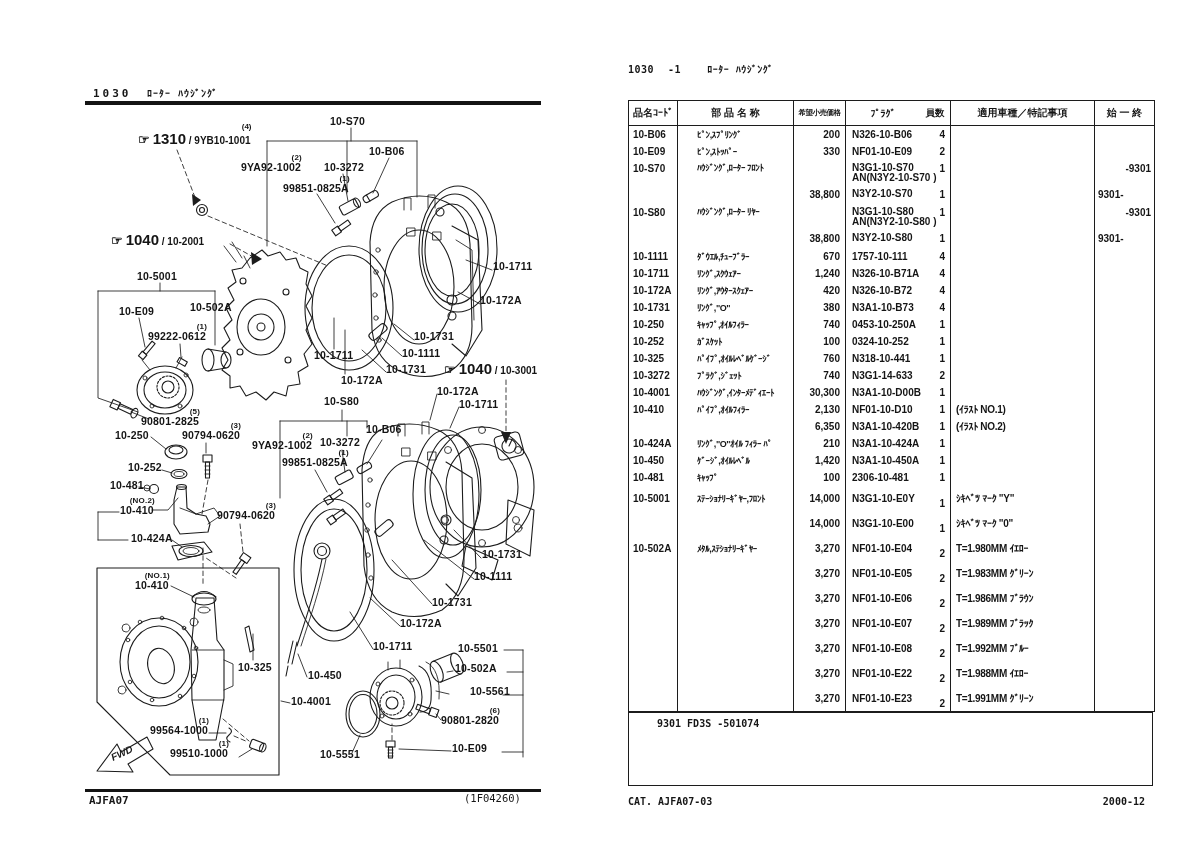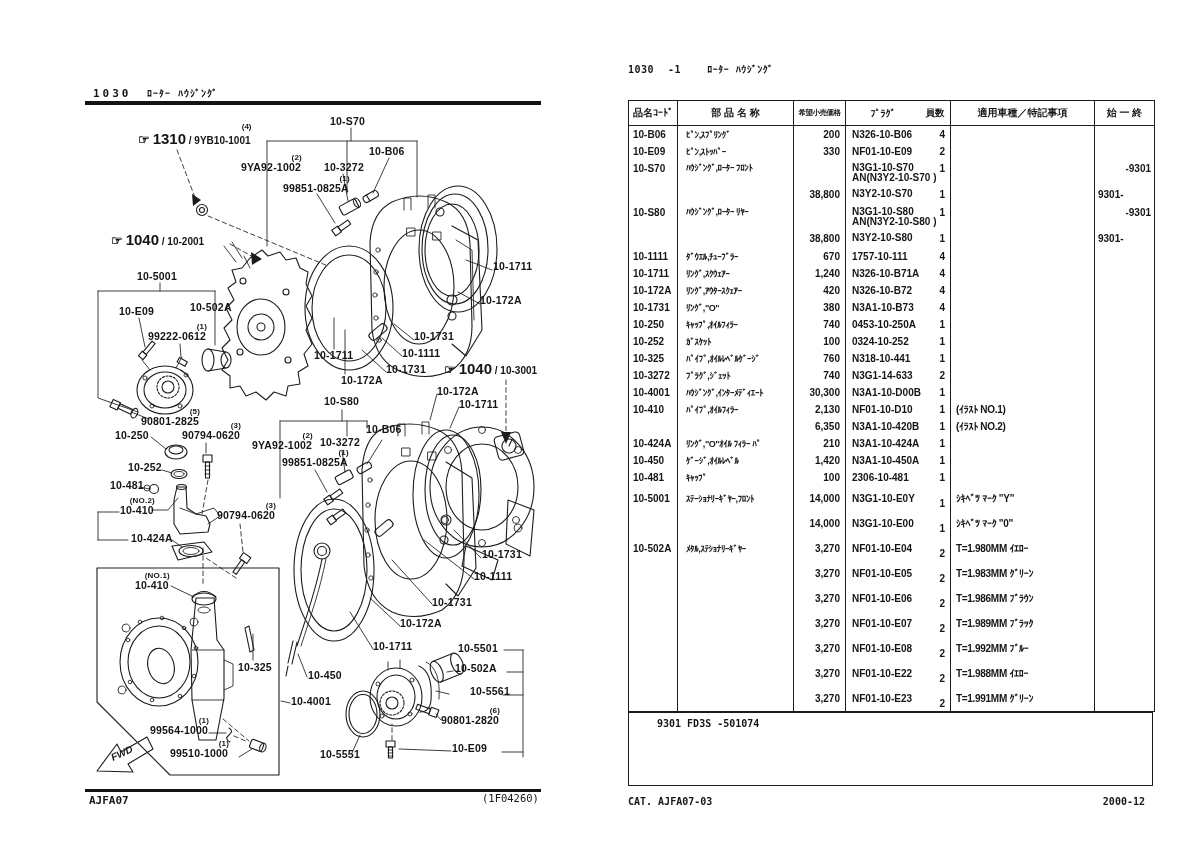--- a/index.html
+++ b/index.html
@@ -6,21 +6,21 @@
   body{width:1200px;height:848px;background:#ffffff;position:relative;overflow:hidden;
        font-family:"Liberation Sans",sans-serif;color:#161616}
   .abs{position:absolute}
 
   
   #lp-header-code{left:93px;top:87px;font:bold 11px "DejaVu Sans Mono",monospace;letter-spacing:3px}
   #lp-header-title{left:147px;top:88px;font:bold 10px "DejaVu Sans Mono",monospace;letter-spacing:1px}
   #lp-header-rule{left:85px;top:101px;width:456px;height:4px;background:#141414}
   #lp-footer-rule{left:85px;top:789px;width:456px;height:3px;background:#141414}
   #lp-footer-left{left:89px;top:794px;font:bold 11px "DejaVu Sans Mono",monospace}
-  #lp-footer-right{left:482px;top:792px;font:10.5px "DejaVu Sans Mono",monospace}
+  #lp-footer-right{left:464px;top:792px;font:10.5px "DejaVu Sans Mono",monospace}
 
   #diagram-svg{left:0;top:0;width:1200px;height:848px;pointer-events:none}
   .ln{stroke:#1c1c1c;fill:none;stroke-width:1.1;stroke-linecap:round;stroke-linejoin:round}
   .thin{stroke-width:0.85}
   .dash{stroke-dasharray:4.5,3.2}
   .fillb{fill:#1c1c1c;stroke:none}
 
   .callout{position:absolute;font:bold 10.5px/1.1 "Liberation Sans",sans-serif;color:#141414;
            white-space:nowrap;letter-spacing:.2px}
   .callout .cnt{position:absolute;top:-8px;right:-1px;font-size:8px}
@@ -34,21 +34,21 @@
   #rp-title .sp2{margin-left:26px}
 
   #rtable{left:628px;top:100px;width:525px;border:1.7px solid #1c1c1c;
           font-family:Liberation Sans, sans-serif;font-weight:bold;color:#151515;background:#fff}
   .hrow{display:flex;height:24px;border-bottom:1.5px solid #1c1c1c}
   .trow{display:flex}
   .h17{height:17px}.h20{height:20px}.h24{height:24px}.h25{height:25px}
   .cell{display:flex;align-items:center;box-sizing:border-box;overflow:hidden}
   .cell+.cell{border-left:1.2px solid #1c1c1c}
   .w-code{width:48px;padding-left:4px}
-  .w-name{width:116px;padding-left:8px}
+  .w-name{width:116px;padding-left:19px}
   .w-price{width:52px;justify-content:flex-end;padding-right:5px}
   .w-part{width:105px;padding-left:6px}
   .w-note{width:144px;padding-left:5px}
   .w-range{flex:1}
   .trow{font-size:10px}
   .c-name{font-size:9px;letter-spacing:-0.4px}
   .c-note{font-size:10px;letter-spacing:-0.3px}
   .plines{display:flex;flex-direction:column;line-height:10px}
   .qty{margin-left:auto;padding-right:5px}
   .two .cell{align-items:flex-start;padding-top:3px}

